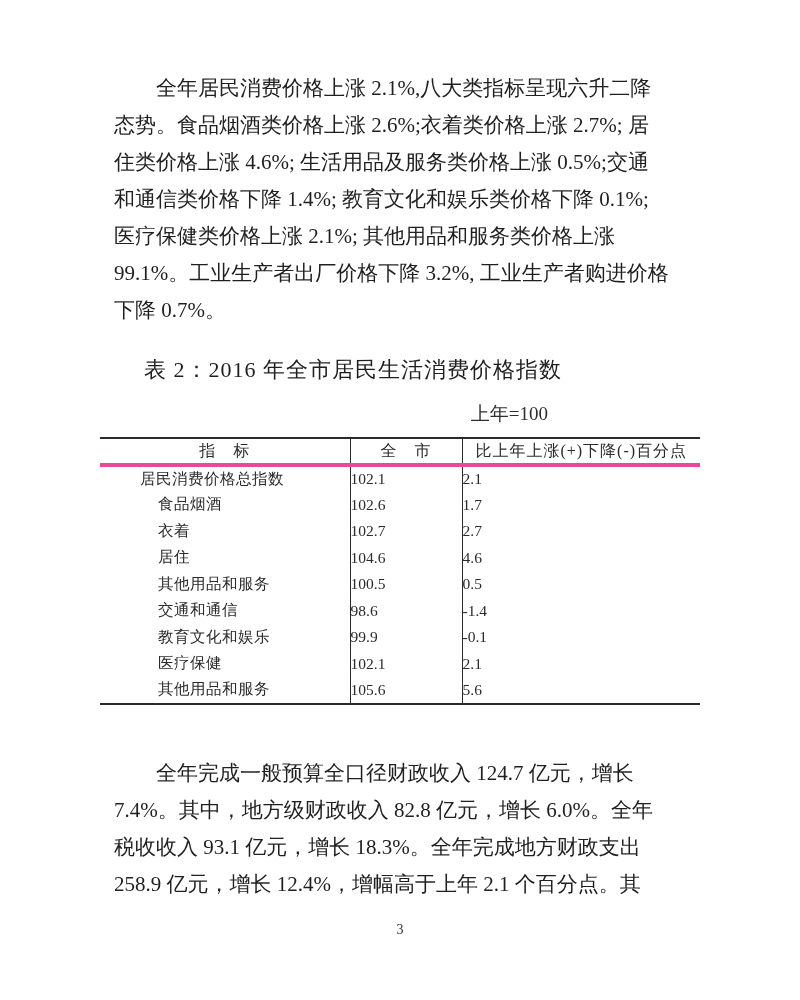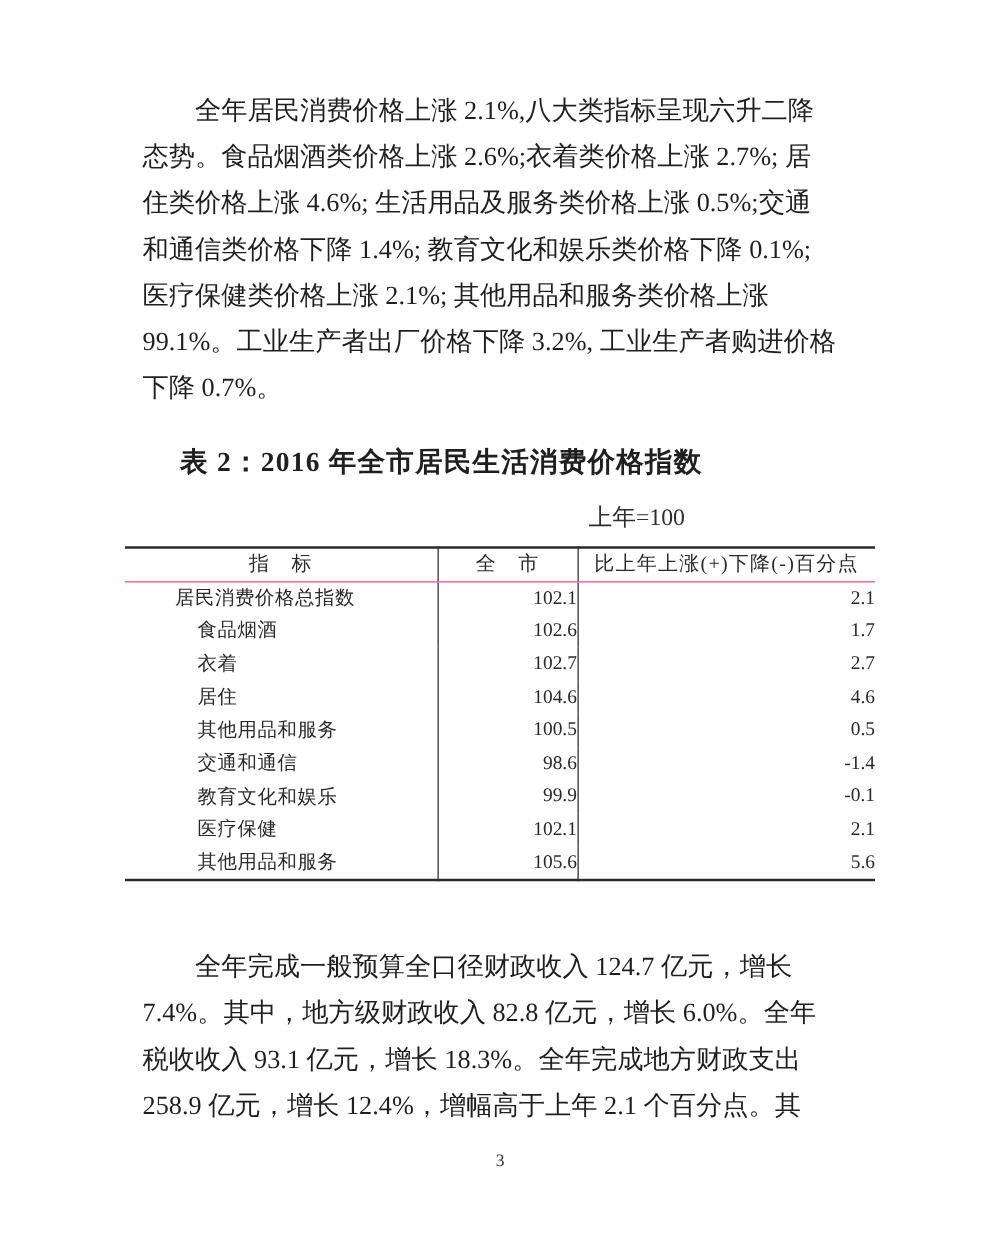--- a/index.html
+++ b/index.html
@@ -16,21 +16,21 @@
     position: relative;
     background: #ffffff;
   }
   .para { margin-left: 14px; width: 580px; font-size: 21px; line-height: 37px; }
   .para .line { white-space: nowrap; }
   .para .first-line { text-indent: 42px; }
   .table-title {
     margin-top: 26px;
     text-align: center;
     font-size: 22px;
-    font-weight: bold;
+    font-weight: normal;
     letter-spacing: 1px;
   }
   .table-note {
     margin-top: 16px;
     margin-right: 58px;
     text-align: right;
     font-size: 19px;
     color: #2e2e2e;
   }
   table.stat-table {
@@ -40,26 +40,26 @@
     font-size: 15.5px;
     color: #2a2a2a;
     border-top: 2px solid #2b2b2b;
     border-bottom: 2px solid #2b2b2b;
   }
   table.stat-table thead tr { height: 27px; }
   table.stat-table thead th {
     font-weight: normal;
     font-size: 16px;
     text-align: center;
-    border-bottom: 1px solid #ec4899;
+    border-bottom: 4px solid #ec4899;
     letter-spacing: 1px;
     margin-top: 20px;
   }
   table.stat-table tbody tr { height: 26.5px; }
-  table.stat-table td { text-align: right; }
+  table.stat-table td { text-align: left; }
   col.c1 { width: 250px; }
   col.c2 { width: 112px; }
   col.c3 { width: 238px; }
   table.stat-table th.v, table.stat-table td.v { border-left: 1.5px solid #2b2b2b; }
   table.stat-table td.ind { text-align: left; padding-left: 40px; letter-spacing: 0.5px; }
   table.stat-table tr.sub td.ind { padding-left: 58px; }
   .para2 { margin-top: 50px; }
   .page-number {
     position: absolute;
     top: 922px; left: 0;

